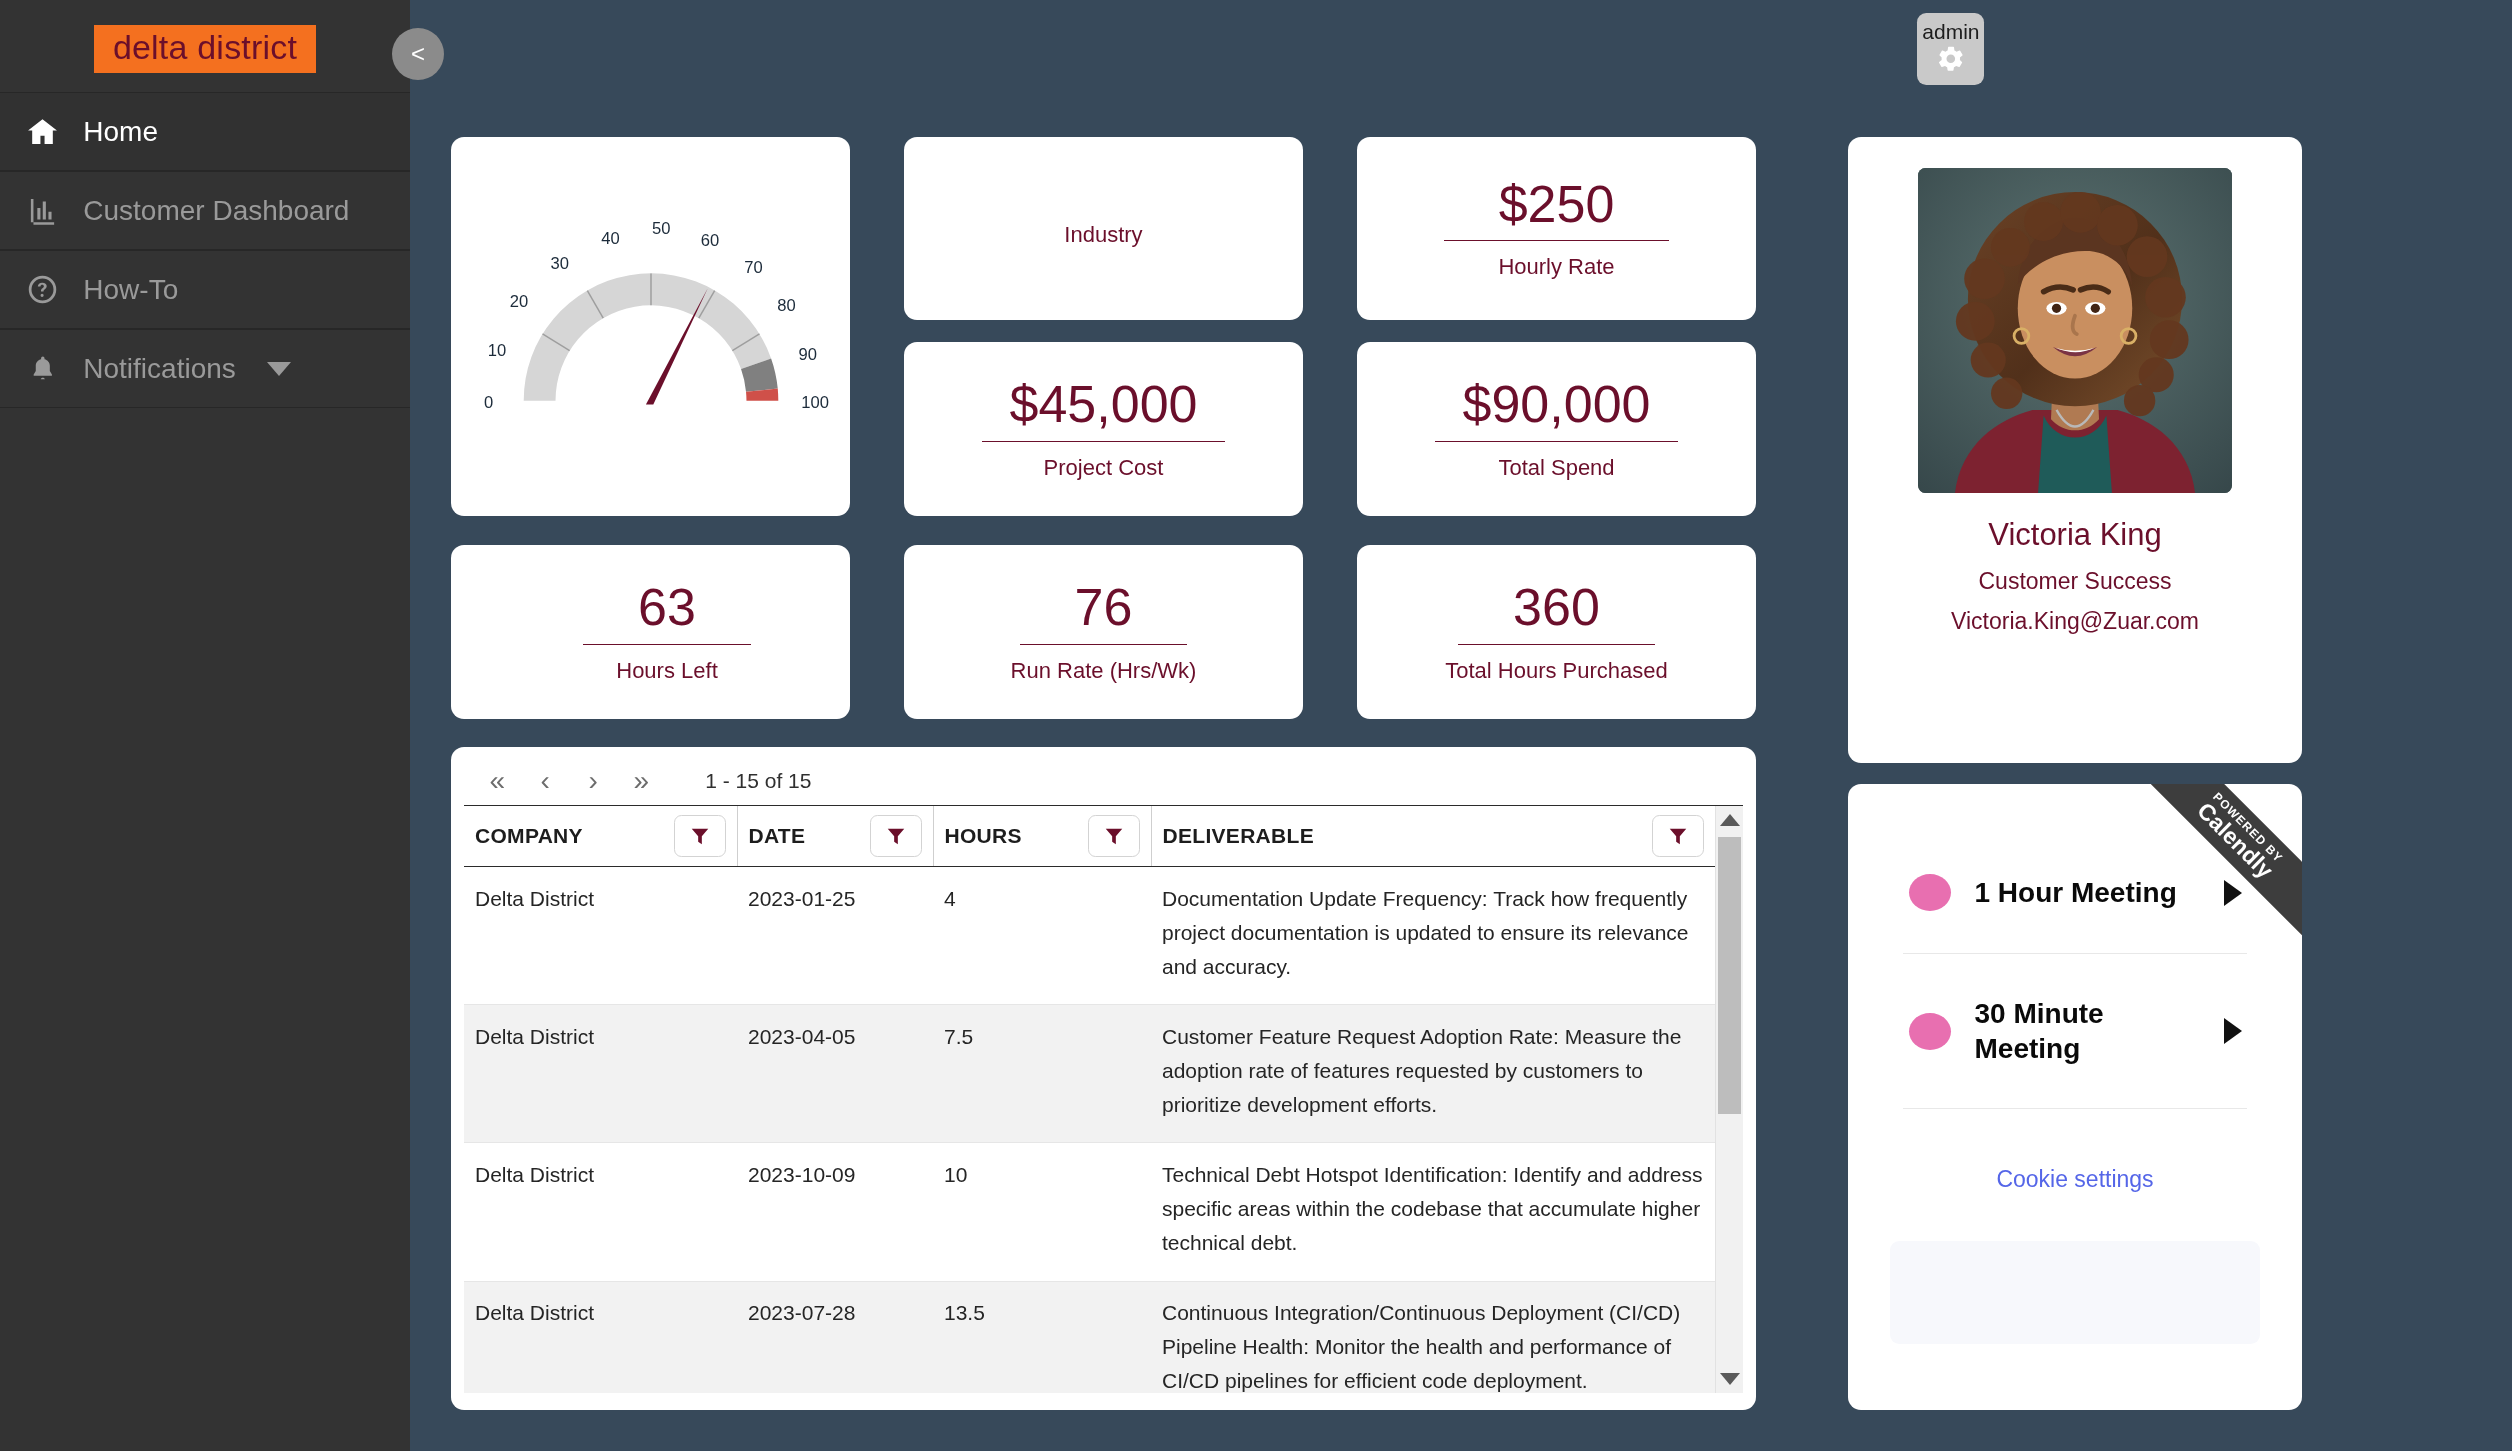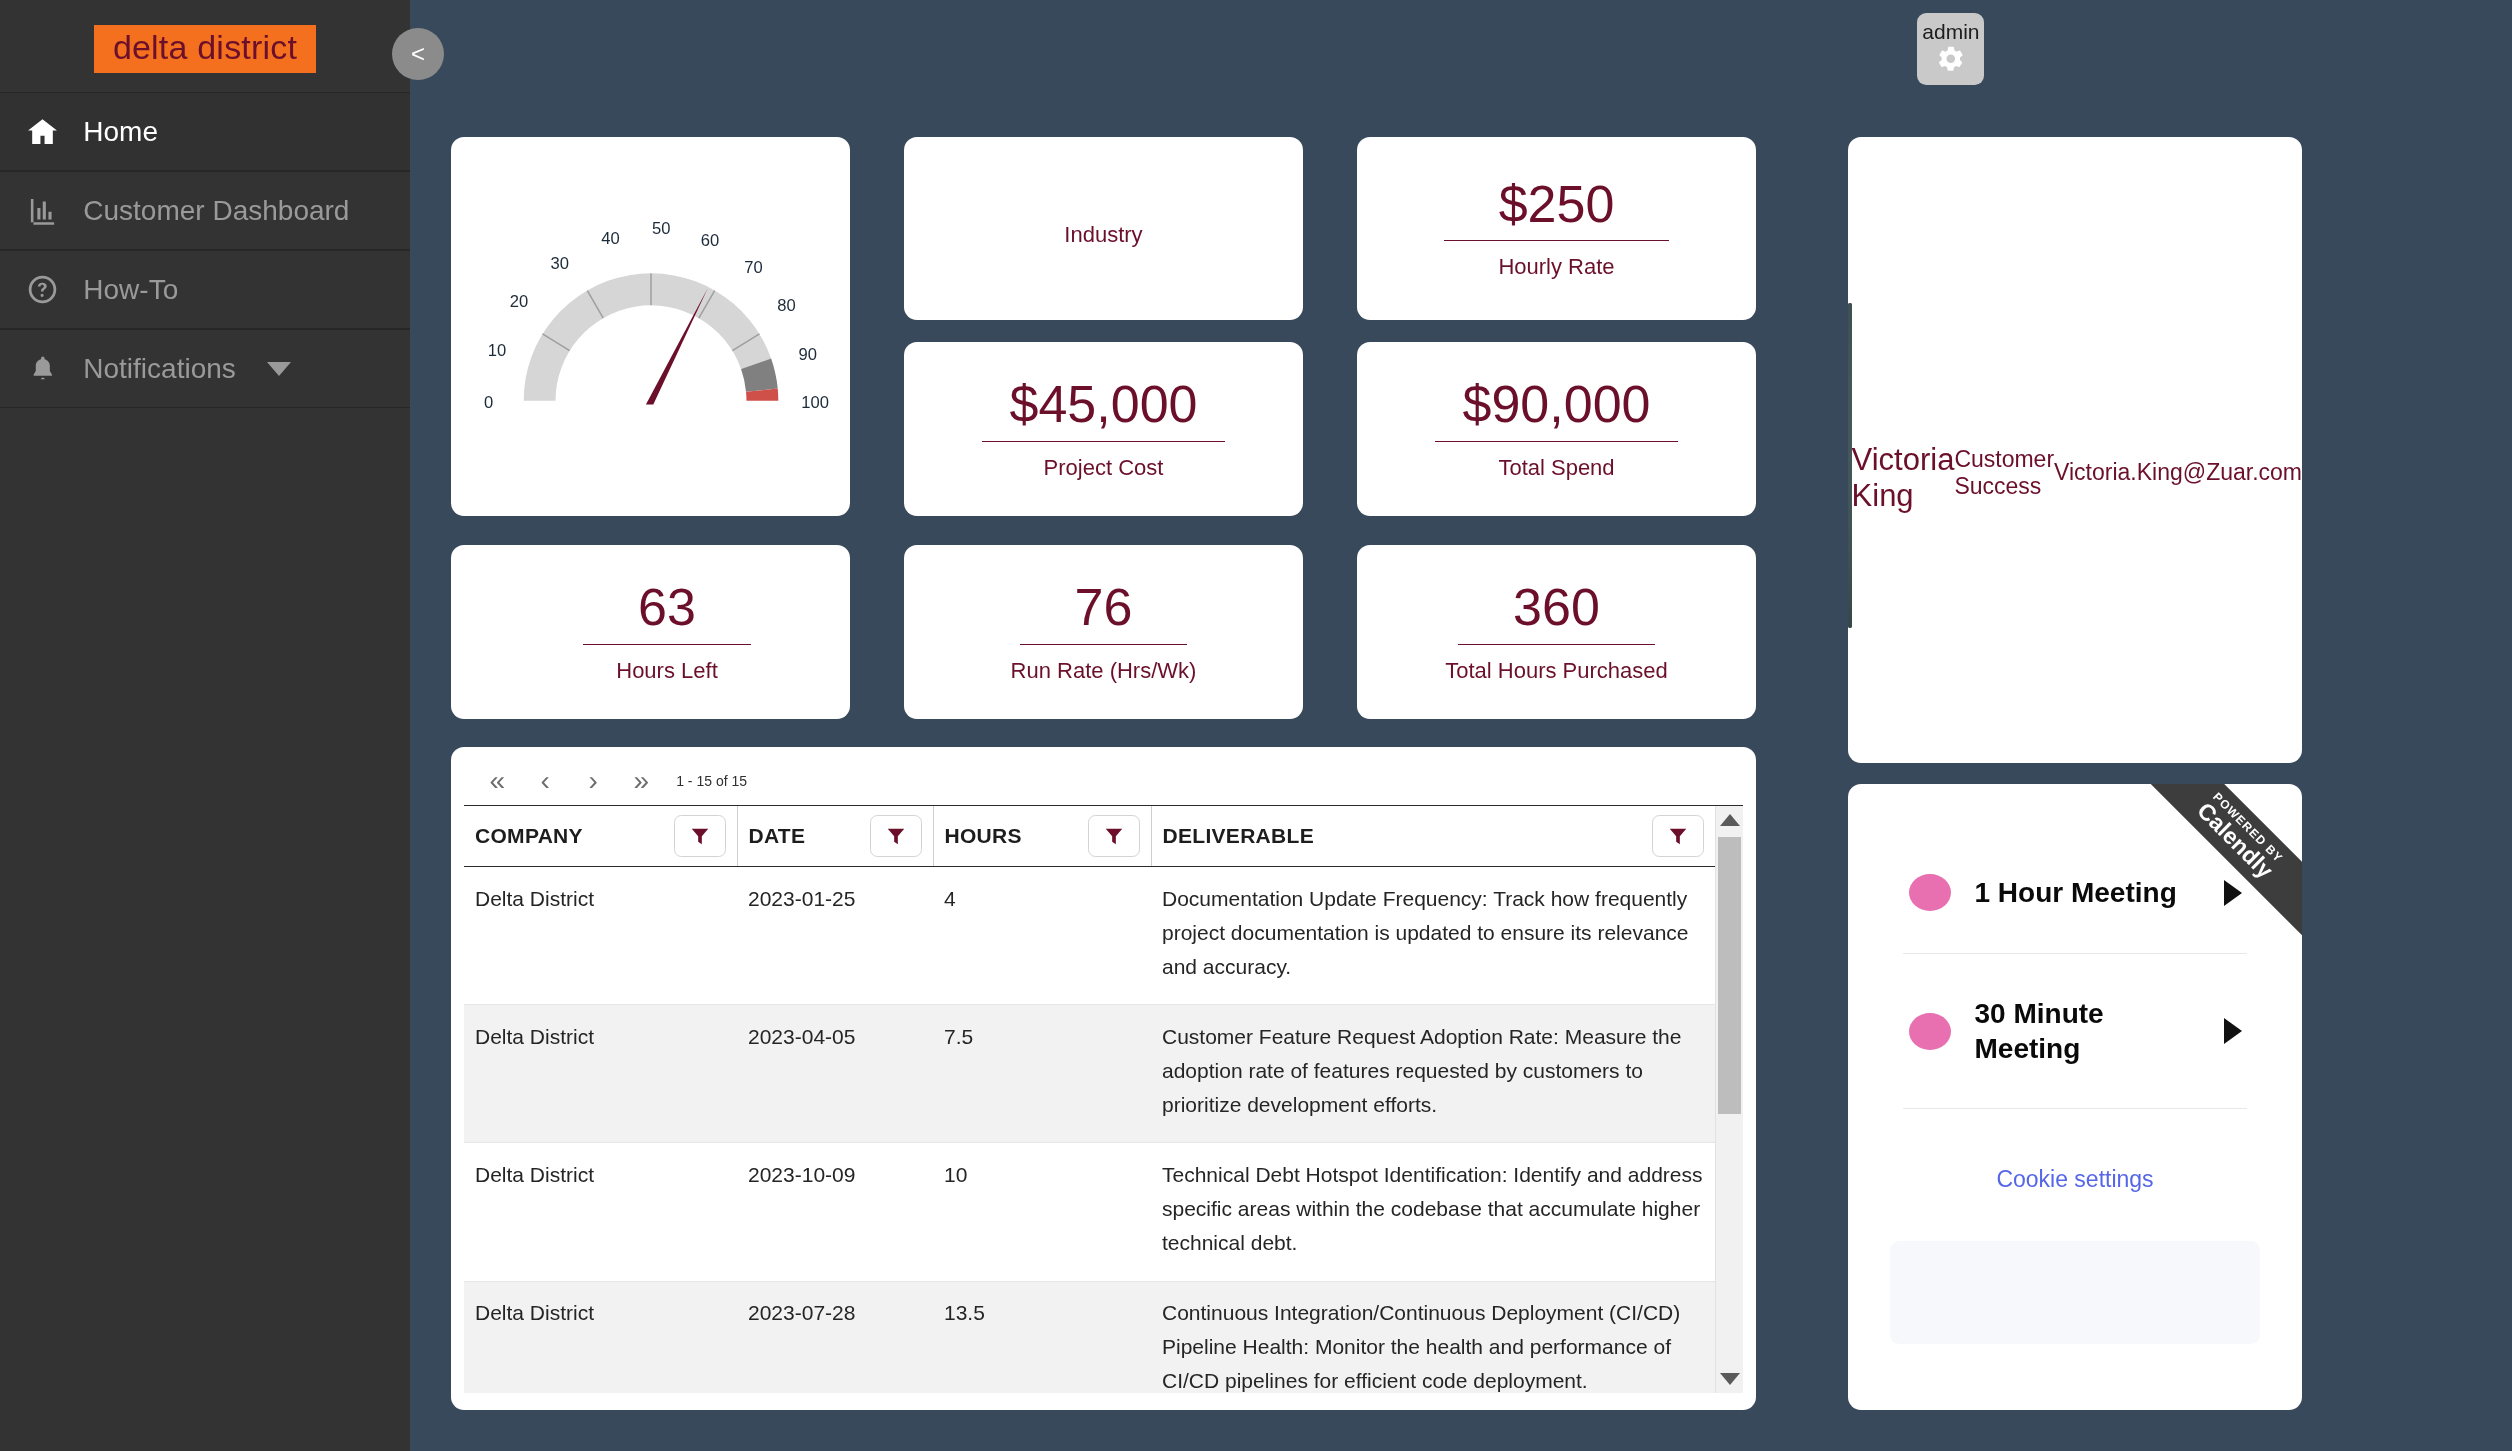--- a/index.html
+++ b/index.html
@@ -96,37 +96,37 @@
     white-space: nowrap;
   }
   .kpi-val.wide { padding: 0 55px 9.2px 55px; }
   .kpi-lbl { color: #6b0f2b; font-size: 22px; margin-top: 13px; }
 
   
   .gauge-card { position: relative; }
   .gauge-svg { position: absolute; left: 50%; top: 50%; transform: translate(-50%,-50%); }
 
   
-  .profile { display:flex; flex-direction: row; align-items:center; padding-top: 31px; }
+  .profile { display:flex; flex-direction: column; align-items:center; padding-top: 31px; }
   .avatar {
     width: 314px; height: 325px; border-radius: 7.4px; overflow: hidden;
     position: relative; background: #4b5f5e;
   }
   .p-name { color:#6b0f2b; font-size: 31px; margin-top: 24px; }
   .p-role { color:#6b0f2b; font-size: 23px; margin-top: 14.8px; }
   .p-mail { color:#6b0f2b; font-size: 23px; margin-top: 13px; }
 
   
   .table-card { padding: 13px 13px 16.6px 13px; display:flex; flex-direction:column; overflow:hidden; }
   .pager { display:flex; align-items:center; gap: 0px; padding: 7.4px 3.7px 9.2px 9.2px; }
   .pg-btn {
     color:#6d6d6d; font-size: 28px; width: 48px; text-align:center; cursor:pointer;
     line-height: 1; font-family: "Liberation Sans", sans-serif;
   }
-  .pg-count { color:#303030; font-size: 14px; margin-left: 11px; }
+  .pg-count { color:#303030; font-size: 21px; margin-left: 40px; }
 
   .tbl-wrap { flex:1; display:flex; border-top: 1.8px solid #2b2b2b; overflow:hidden; }
   table { border-collapse: collapse; width: 100%; table-layout: fixed; }
   thead th {
     border-bottom: 1.8px solid #2b2b2b;
     border-right: 0.9px solid #cfcfcf;
     padding: 9.2px 11px;
     text-align: left; vertical-align: middle;
     font-size: 21px; color:#1d1d1d; font-weight: bold;
     letter-spacing: 0.3px;

